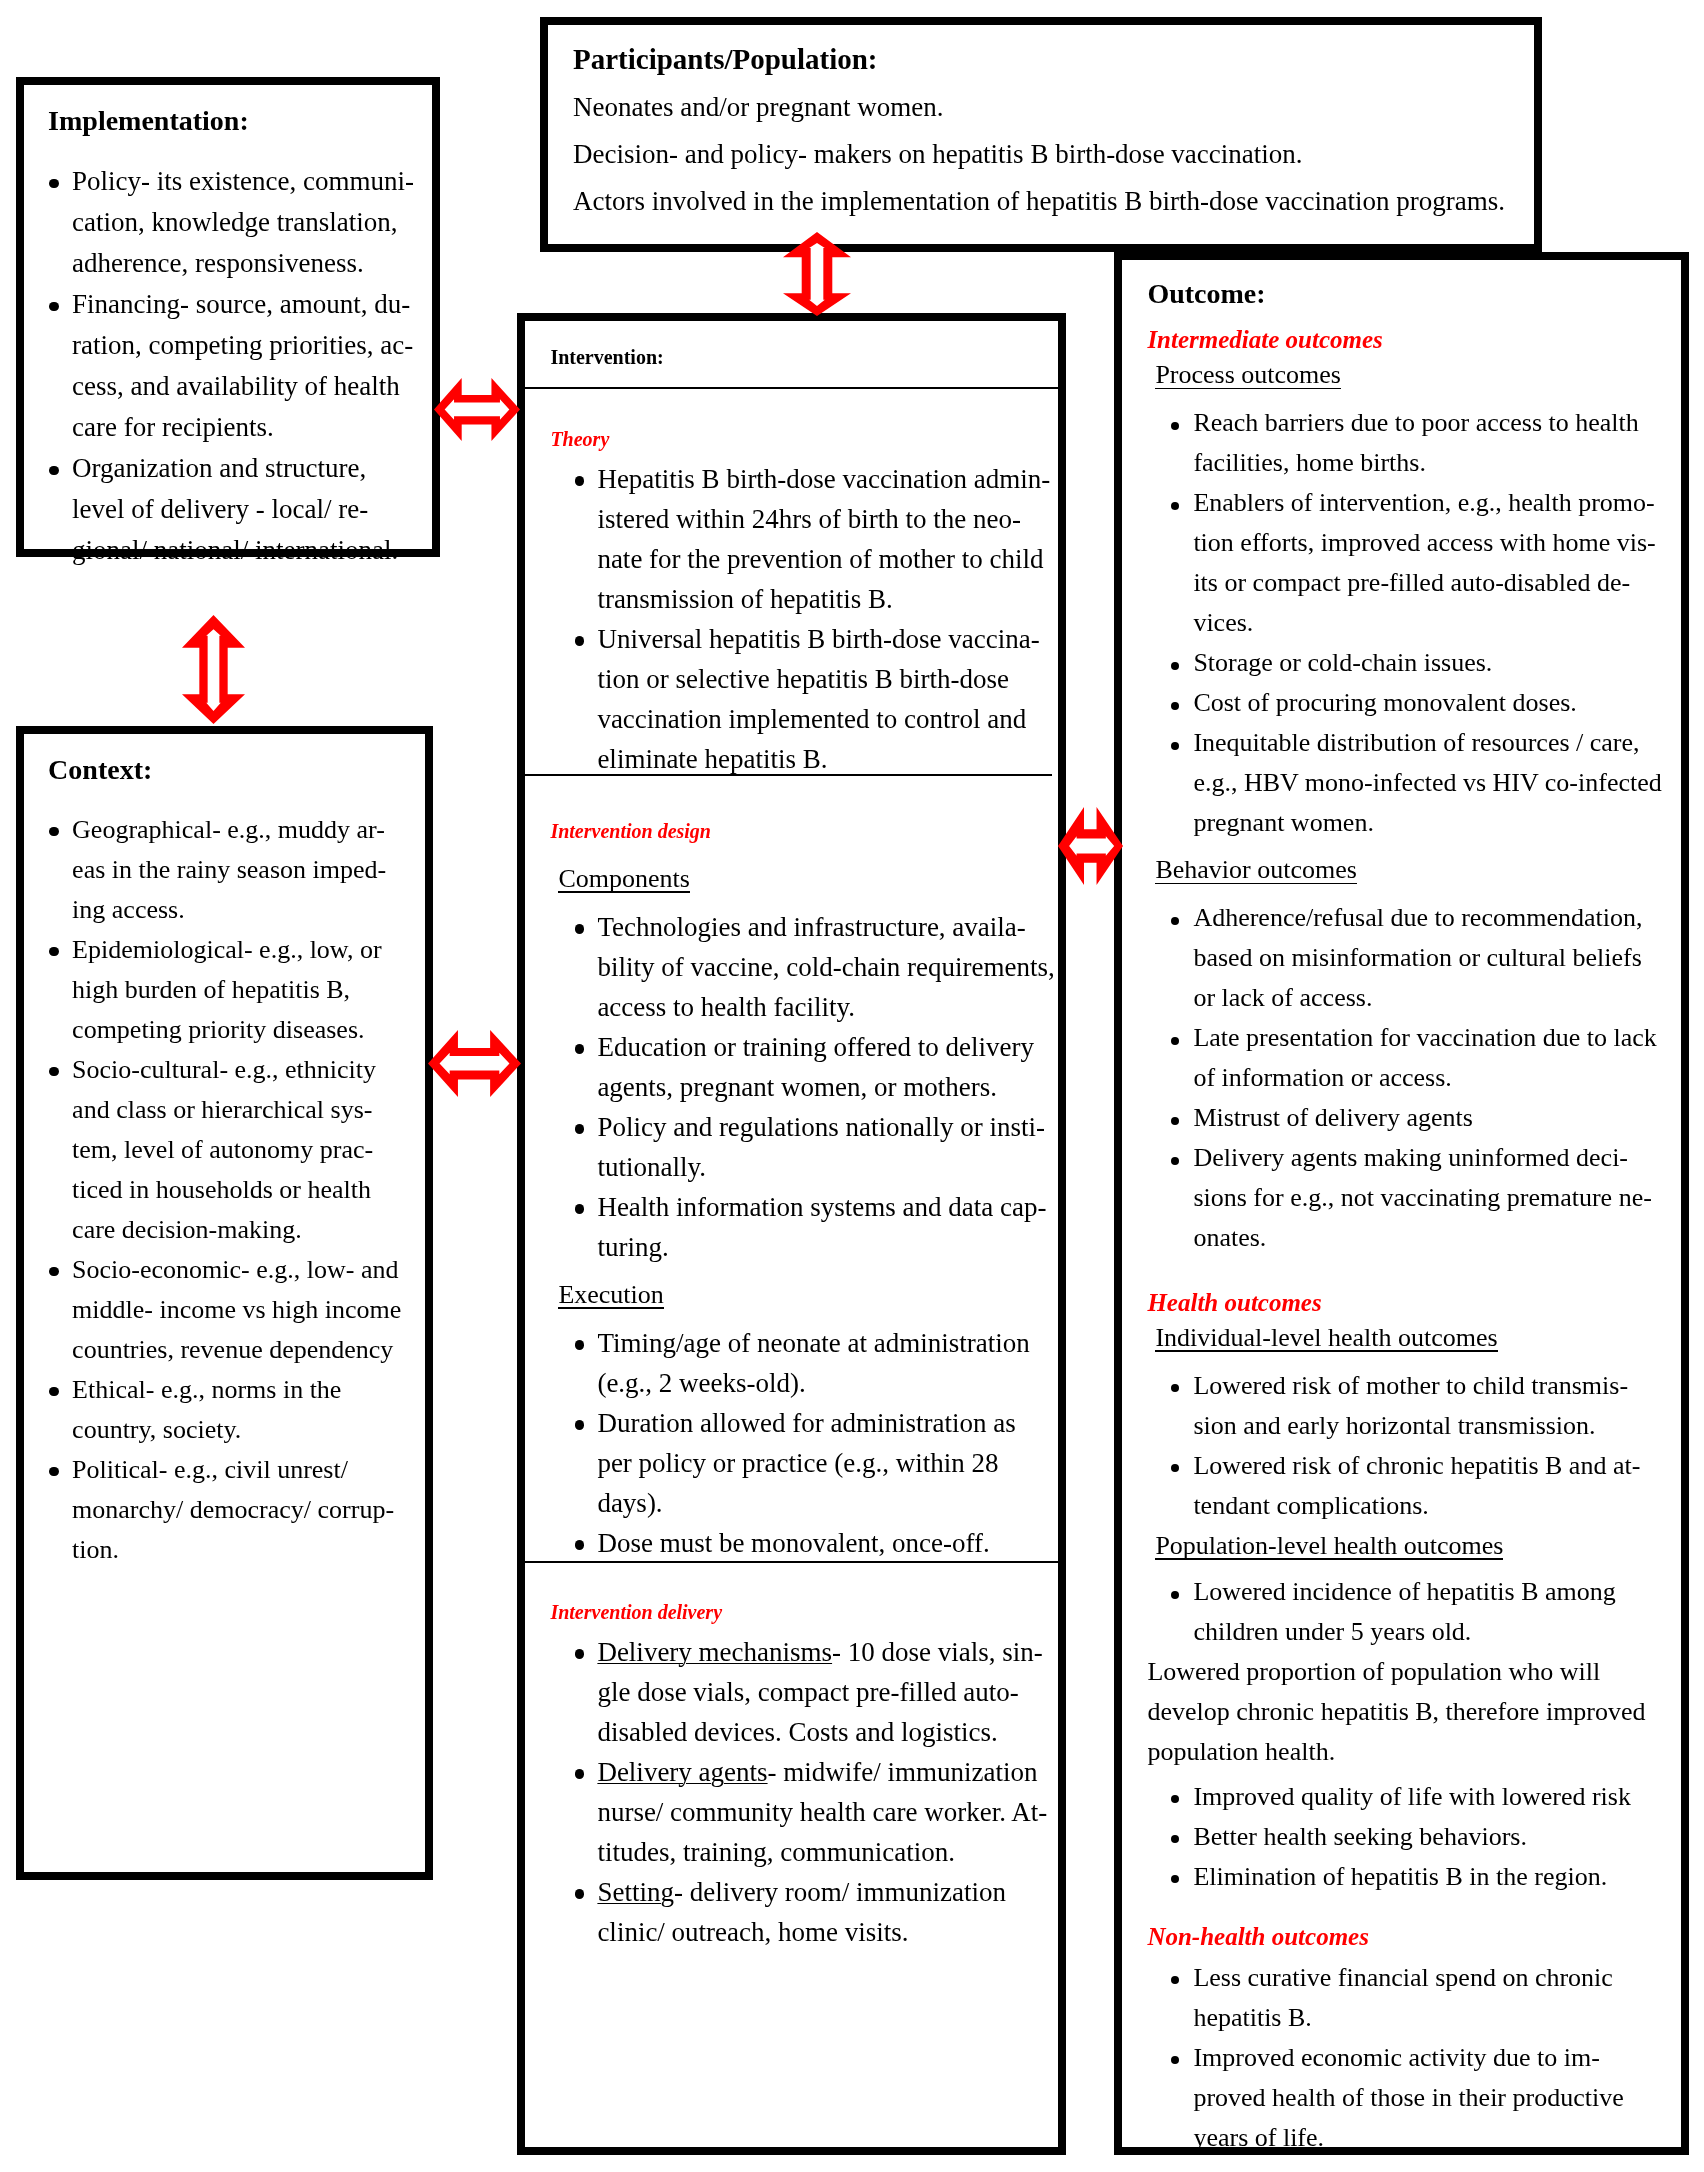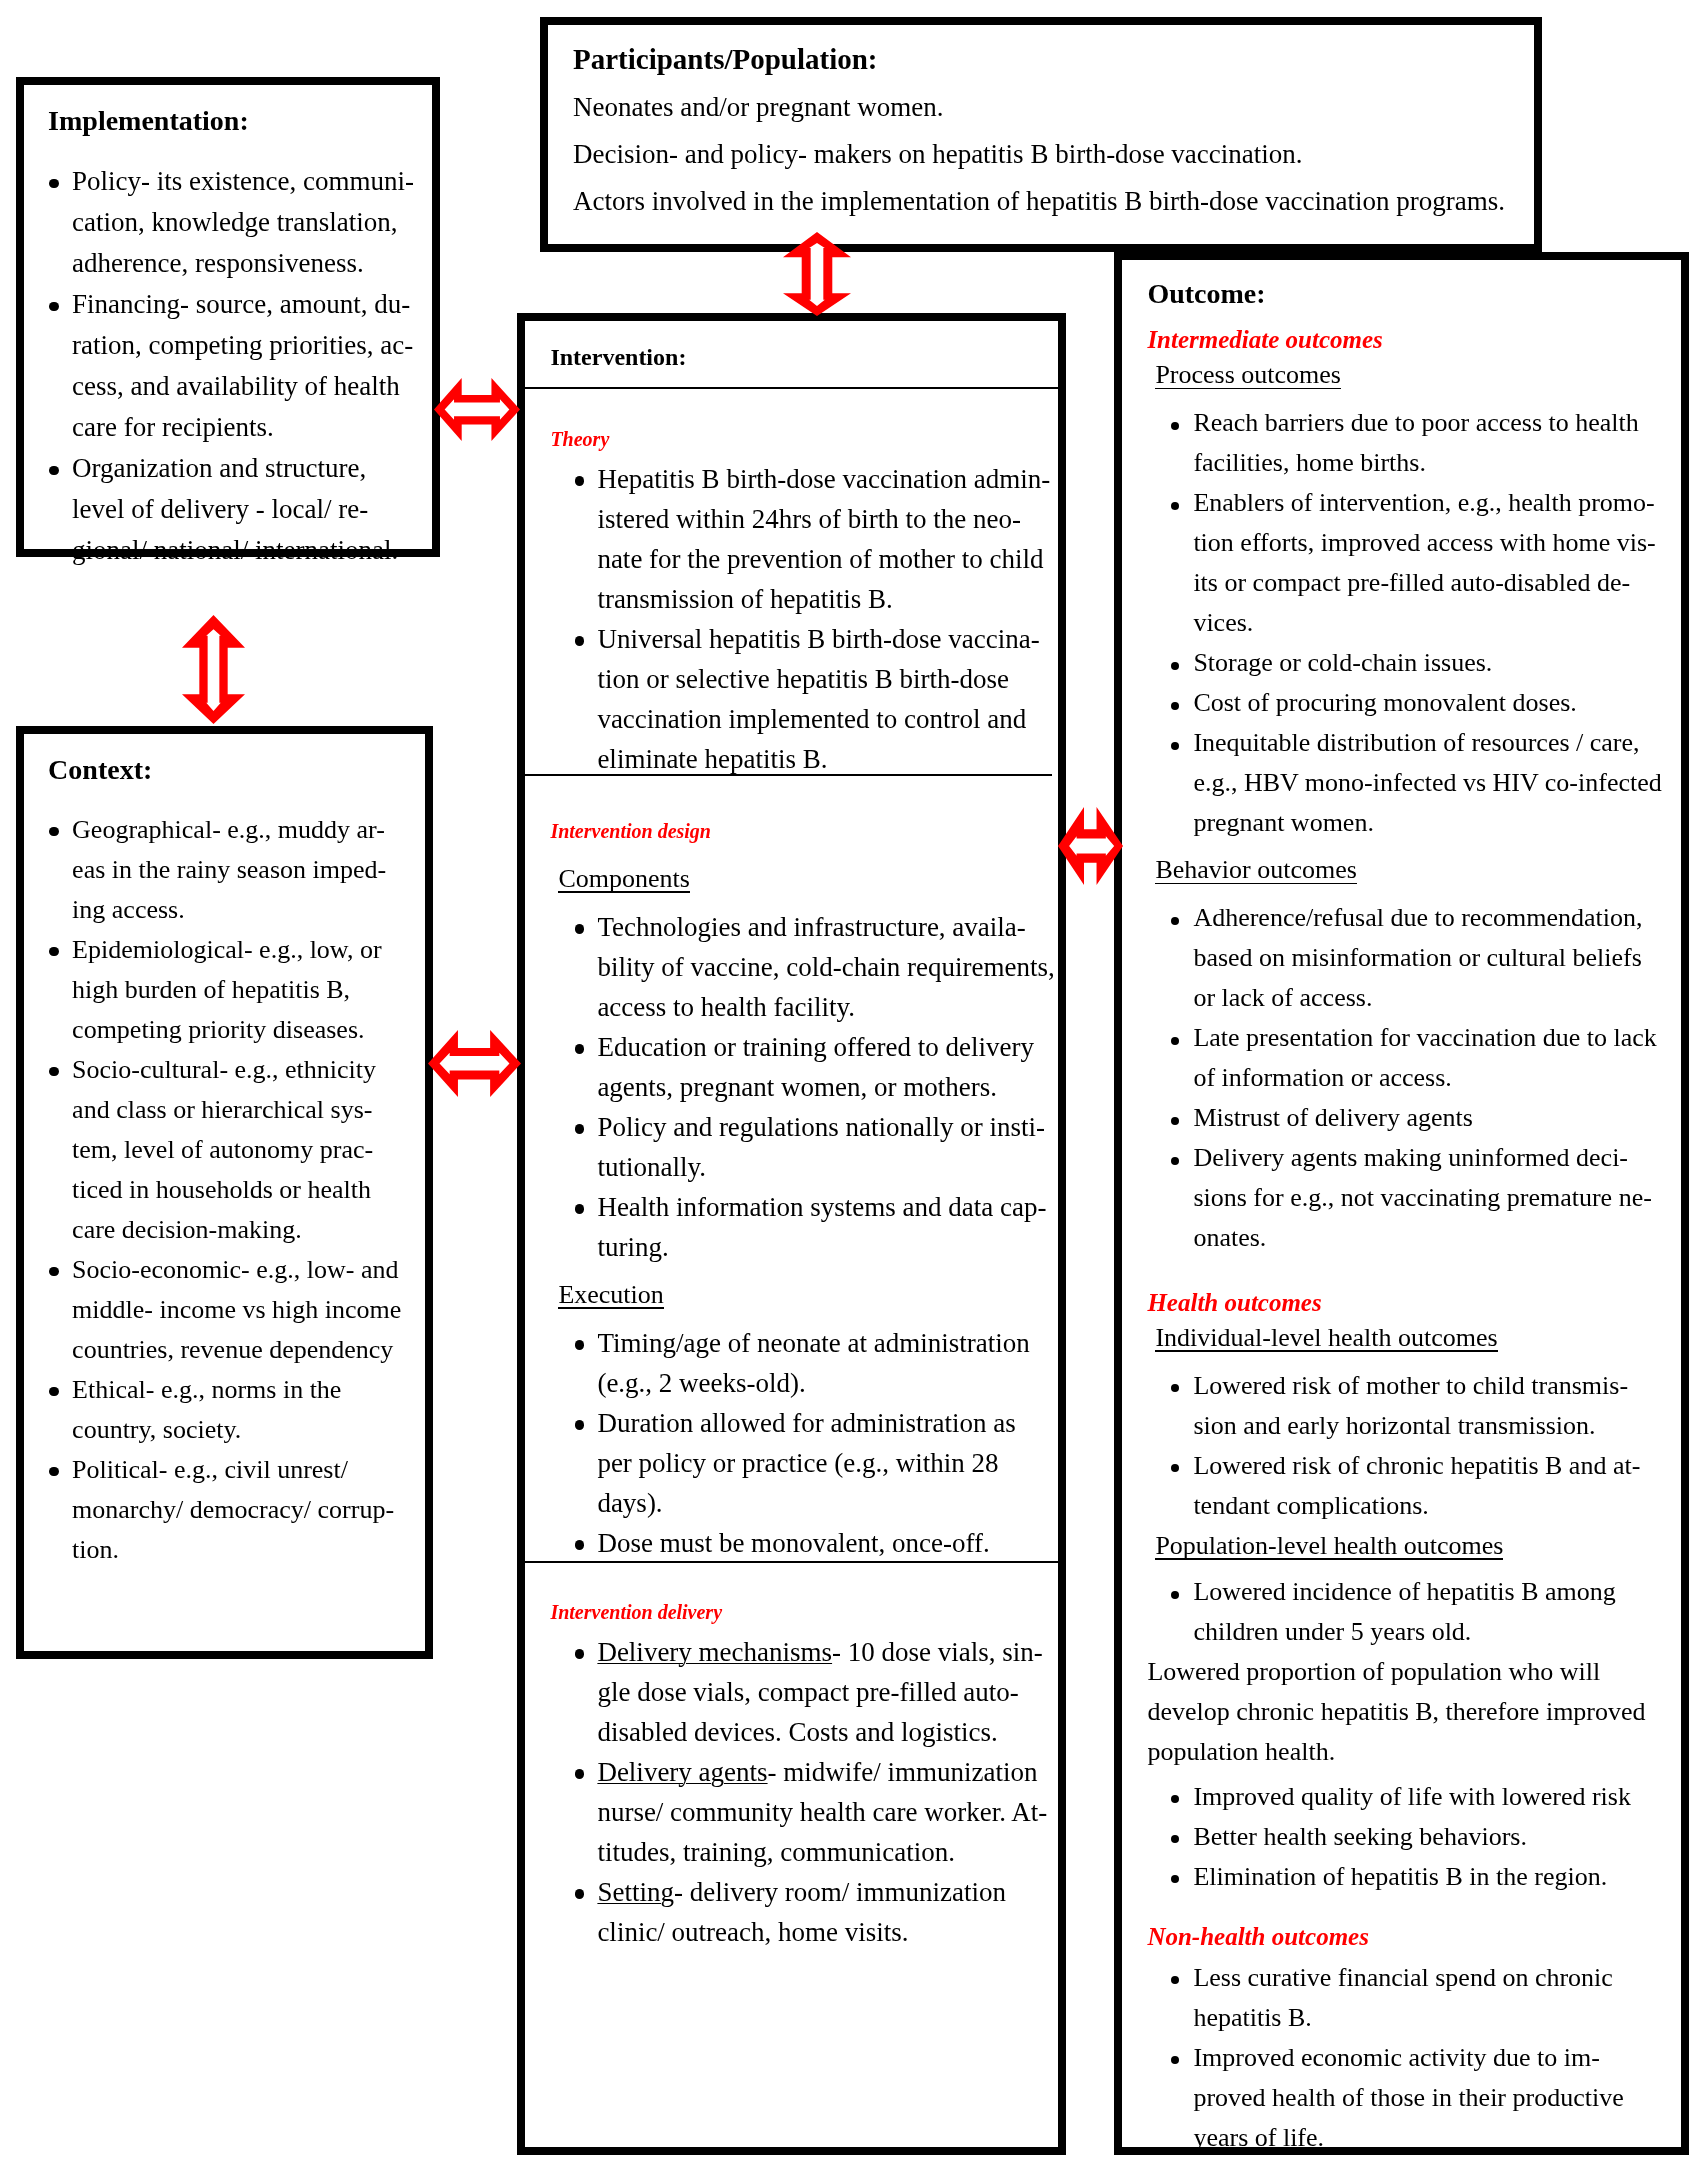--- a/index.html
+++ b/index.html
@@ -23,40 +23,40 @@
   .ln{display:block;white-space:pre;}
   li:before{content:"";position:absolute;left:0;background:#000;border-radius:50%;}
 
   u{text-decoration:underline;text-decoration-thickness:1.4px;text-underline-offset:2.3px;}
   .arrow{position:absolute;}
   .arrow .ar{fill:#ff0000;}
   .arrow .arw{fill:#ffffff;}
 
   
   .b-impl{left:16px;  top:77px;  width:424px;  height:480px; padding:0 4.6px 0 23.6px;}
-  .b-ctx {left:16px;  top:726px; width:417px;  height:933px; padding:0 4.6px 0 23.6px;}
+  .b-ctx {left:16px;  top:726px; width:417px;  height:1154px; padding:0 4.6px 0 23.6px;}
   .b-part{left:540px;top:16.6px;   width:1002px; height:235px;  padding:0 6px 0 25px;}
   .b-intv{left:517px;top:313px;  width:549px; height:1842px; padding:0;}
   .b-out {left:1114px;top:252px;  width:575px; height:1903px; padding:0 3.7px 0 25.4px;}
 
   
   .b-impl{font-size:27px;line-height:41px;}
   .b-impl .bx-title{font-size:28px;line-height:30.5px;padding-top:21px;padding-left:0.5px;}
   .b-impl .lst{margin-top:24.5px;}
 
   .b-ctx{font-size:26px;line-height:40px;}
   .b-ctx .bx-title{font-size:28px;line-height:30.5px;padding-top:21px;padding-left:0.5px;}
   .b-ctx .lst{margin-top:24px;}
 
   .b-part{font-size:27px;line-height:47px;}
   .b-part .bx-title{font-size:29px;line-height:30.5px;padding-top:19px;}
   .b-part .plain.p1{margin-top:10.2px;}
 
   .b-intv{font-size:27px;line-height:40px;}
-  .b-intv .bx-title{font-size:24px;line-height:30.5px;}
+  .b-intv .bx-title{font-size:20px;line-height:30.5px;}
   .b-intv .sec-hd{font-size:20px;line-height:40px;}
   .b-intv .sub-hd{font-size:26px;line-height:40px;}
 
   .b-out{font-size:26px;line-height:40px;}
   .b-out .bx-title{font-size:28px;line-height:30.5px;padding-top:19.4px;padding-left:0px;}
   .b-out .sec-hd{font-size:25px;line-height:40px;margin-top:10.6px;}
   .b-out .sub-hd{font-size:26px;line-height:40px;margin-top:-5.1px;}
   .b-out ul + .sub-hd{margin-top:7px;}
   .b-out .lst{margin-top:4.2px;}
 

